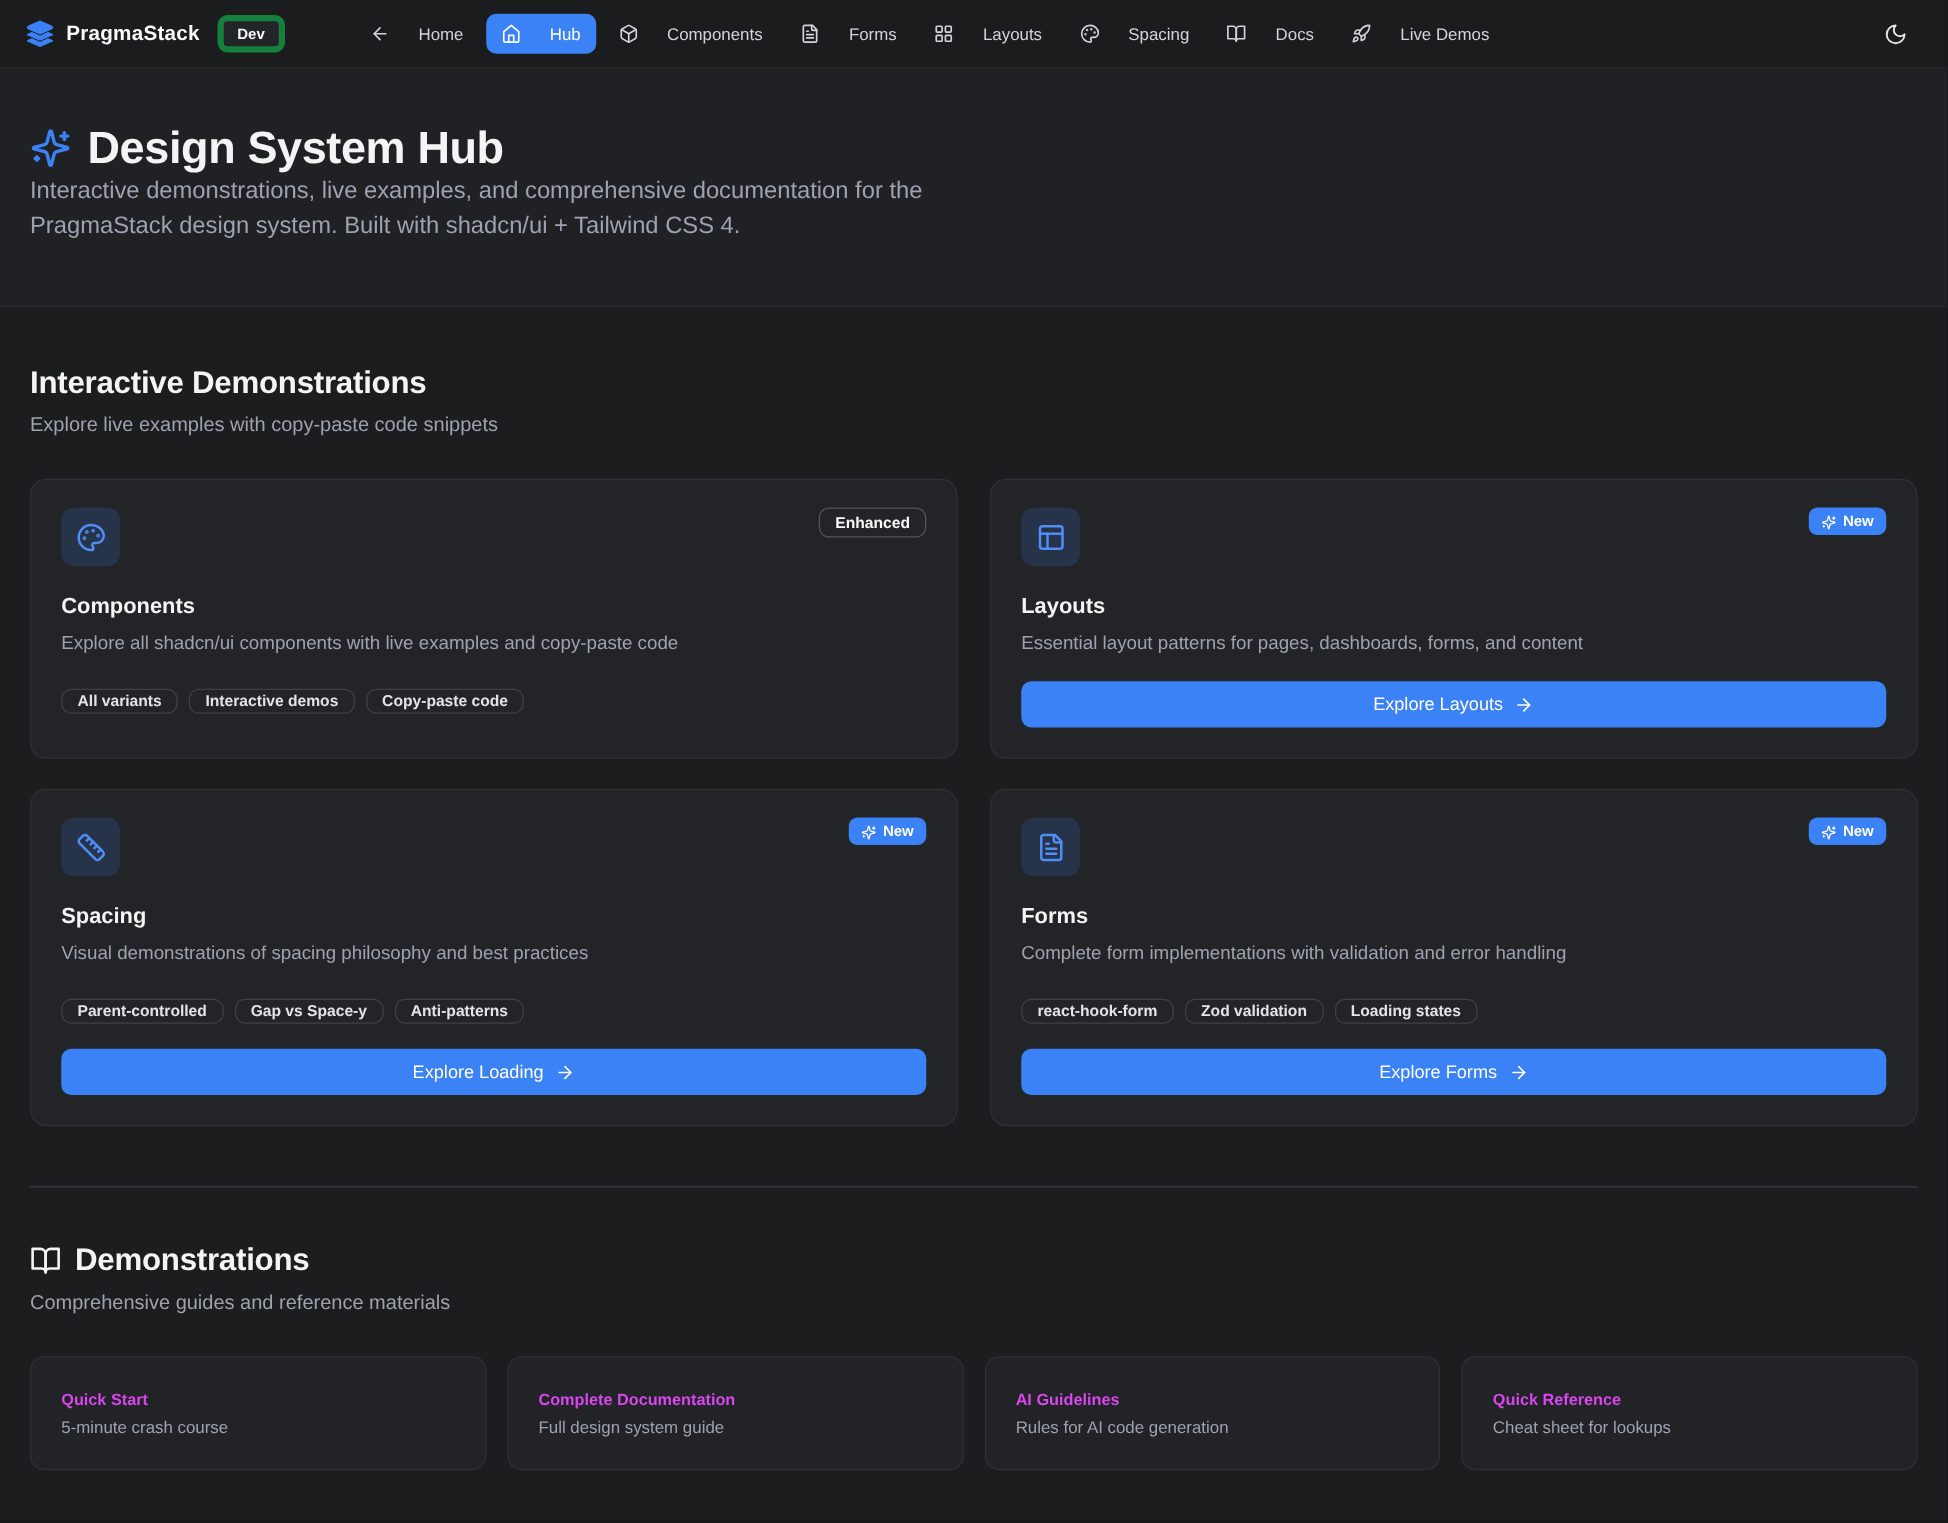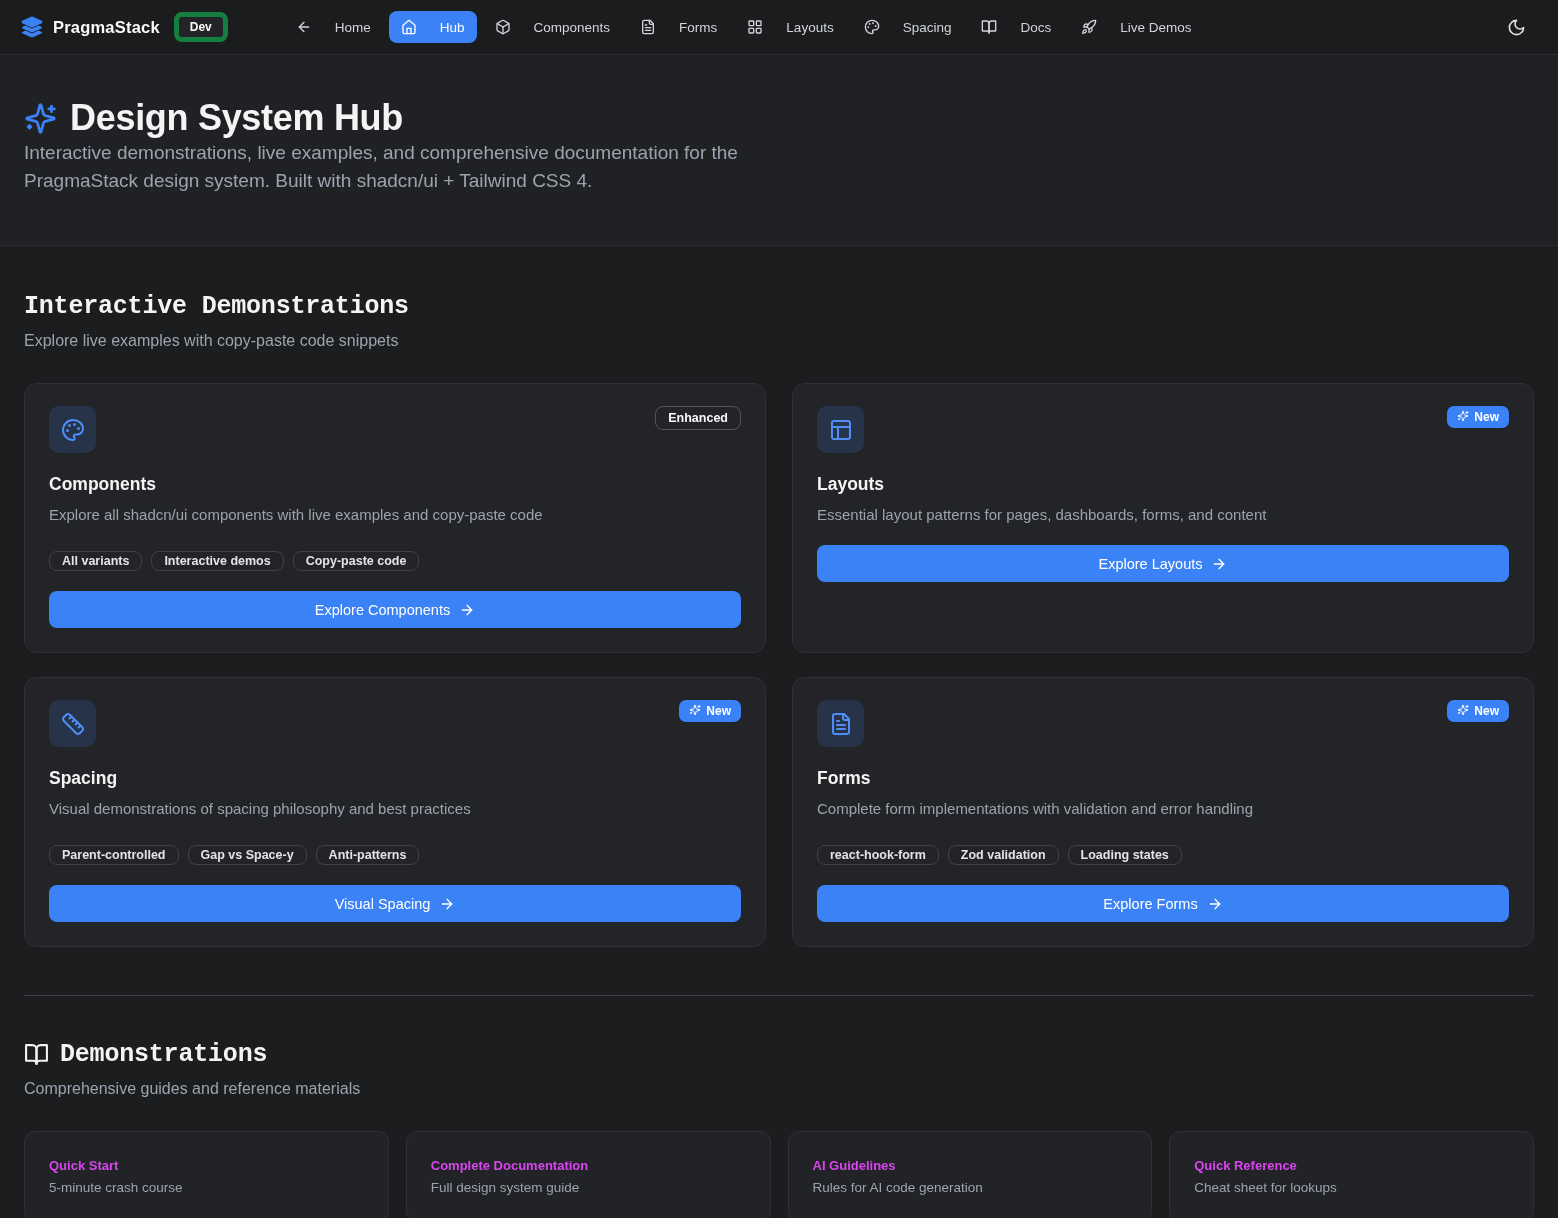--- a/index.html
+++ b/index.html
@@ -67,21 +67,21 @@
   .hero-subtitle {
     font-size:19px; line-height:1.48;
     color:#9ca3af;
     max-width:752px;
   }
 
   
   .main { background:#1c1d1f; padding:46px 24px 20px; }
   .section-heading { display:flex; align-items:center; gap:11px; }
   .section-heading .icon { width:25px; height:25px; color:#f4f4f5; }
-  .section-title { font-size:25px; font-weight:700; color:#f4f4f5; letter-spacing:-.2px;font-family:Liberation Mono, monospace; }
+  .section-title { font-size:25px; font-weight:700; color:#f4f4f5; letter-spacing:-.2px; }
   .section-subtitle { margin-top:11px; font-size:16px; color:#9ca3af; }
 
   .demo-grid {
     margin-top:33px;
     display:grid;
     grid-template-columns:1fr 1fr;
     gap:24px 26px;
   }
   .demo-card {
     background:#232427;
@@ -100,21 +100,21 @@
   .card-icon-box .icon { width:24px; height:24px; }
   .badge-outline {
     font-size:12.5px; font-weight:700;
     color:#fafafa;
     border:1px solid #55565c;
     border-radius:8px;
     padding:4px 12px;
     background:transparent;
   }
   .badge-solid {
-    display:flex; align-items:flex-start; gap:5px;
+    display:flex; align-items:flex-end; gap:5px;
     font-size:12px; font-weight:700;
     color:#ffffff;
     background:#3b82f6;
     border-radius:7px;
     padding:4px 10px;
   }
   .badge-solid .icon { width:12px; height:12px; }
   .card-title { margin-top:21px; font-size:17.5px; font-weight:700; color:#f4f4f5; }
   .card-desc { margin-top:9px; font-size:15px; color:#9ca3af; line-height:1.4; }
   .tag-row { margin-top:26px; display:flex; gap:9px; }
@@ -310,29 +310,20 @@
           </div>
           <span class="badge-outline">Enhanced</span>
         </div>
         <h3 class="card-title">Components</h3>
         <p class="card-desc">Explore all shadcn/ui components with live examples and copy-paste code</p>
         <div class="tag-row">
           <span class="tag">All variants</span>
           <span class="tag">Interactive demos</span>
           <span class="tag">Copy-paste code</span>
         </div>
-        <button class="explore-btn">
-          <span>Explore Components</span>
-          <span class="icon">
-              <svg xmlns="http://www.w3.org/2000/svg" viewBox="0 0 24 24" fill="none" stroke="currentColor" stroke-width="2" stroke-linecap="round" stroke-linejoin="round">
-                <path d="M5 12h14"></path>
-                <path d="m12 5 7 7-7 7"></path>
-              </svg>
-            </span>
-        </button>
       </div>
 
       <div class="demo-card">
         <div class="card-top">
           <div class="card-icon-box">
             <span class="icon">
                 <svg xmlns="http://www.w3.org/2000/svg" viewBox="0 0 24 24" fill="none" stroke="currentColor" stroke-width="2" stroke-linecap="round" stroke-linejoin="round">
                   <rect width="18" height="18" x="3" y="3" rx="2"></rect>
                   <path d="M3 9h18"></path>
                   <path d="M9 21V9"></path>
@@ -392,21 +383,21 @@
           </span>
         </div>
         <h3 class="card-title">Spacing</h3>
         <p class="card-desc">Visual demonstrations of spacing philosophy and best practices</p>
         <div class="tag-row">
           <span class="tag">Parent-controlled</span>
           <span class="tag">Gap vs Space-y</span>
           <span class="tag">Anti-patterns</span>
         </div>
         <button class="explore-btn">
-          <span>Visual Spacing</span>
+          <span>Explore Loading</span>
           <span class="icon">
               <svg xmlns="http://www.w3.org/2000/svg" viewBox="0 0 24 24" fill="none" stroke="currentColor" stroke-width="2" stroke-linecap="round" stroke-linejoin="round">
                 <path d="M5 12h14"></path>
                 <path d="m12 5 7 7-7 7"></path>
               </svg>
             </span>
         </button>
       </div>
 
       <div class="demo-card">

